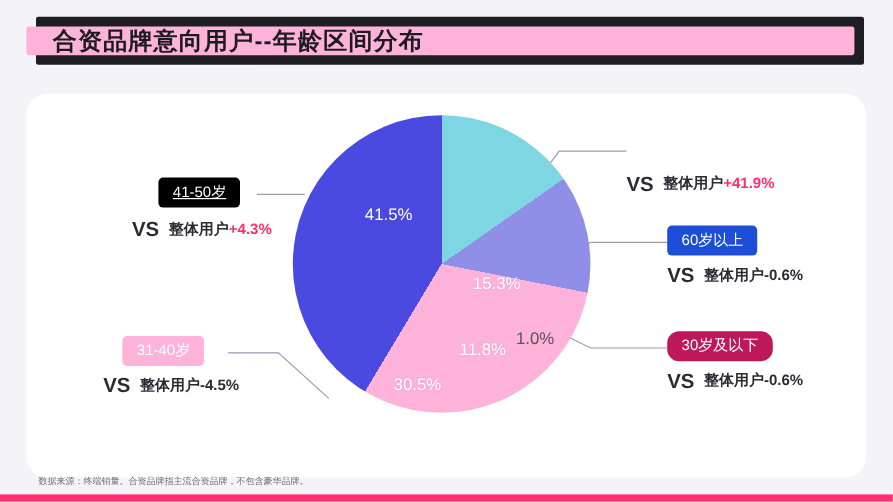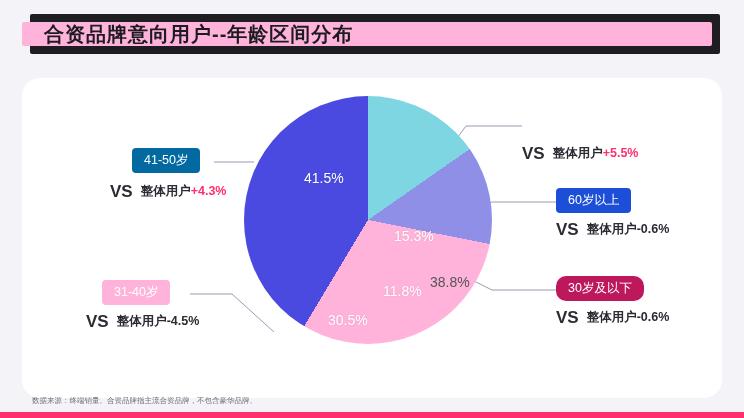--- a/index.html
+++ b/index.html
@@ -100,39 +100,39 @@
       <div class="pie" style="background:conic-gradient(
               from 0deg,
               #7fd6e3 0deg 55.08deg,
               #8f8fe8 55.08deg 58.68deg,
               #8f8fe8 58.68deg 101.16deg,
               #ffb3db 101.16deg 211.0deg,
               #4a4ae0 211.0deg 360deg);"></div>
 
       <div class="slice-label lbl-4150">41.5%</div>
       <div class="slice-label lbl-5160">15.3%</div>
-      <div class="slice-label lbl-60up">38.8%</div>
+      <div class="slice-label lbl-60up">1.0%</div>
       <div class="slice-label lbl-30un">11.8%</div>
       <div class="slice-label lbl-3140">30.5%</div>
     </div>
 
-    <div class="tag" style="left:110px;top:70px;background:#0369a1;">41-50岁</div>
+    <div class="tag" style="left:110px;top:70px;background:#000000;text-decoration:underline;">41-50岁</div>
     <div class="vs-block" style="left:88px;top:104px;">
       <span class="vs">VS</span>
       <span class="vs-col">
         <span class="vs-top">整体用户</span>
         <span class="vs-bot up">+4.3%</span>
       </span>
     </div>
 
     <div class="vs-block" style="left:500px;top:66px;">
       <span class="vs">VS</span>
       <span class="vs-col">
         <span class="vs-top">整体用户</span>
-        <span class="vs-bot up">+5.5%</span>
+        <span class="vs-bot up">+41.9%</span>
       </span>
     </div>
 
     <div class="tag" style="left:534px;top:110px;background:#1d4ed8;text-align:right;">60岁以上</div>
     <div class="vs-block" style="left:534px;top:142px;">
       <span class="vs">VS</span>
       <span class="vs-col">
         <span class="vs-top">整体用户</span>
         <span class="vs-bot down">-0.6%</span>
       </span>

